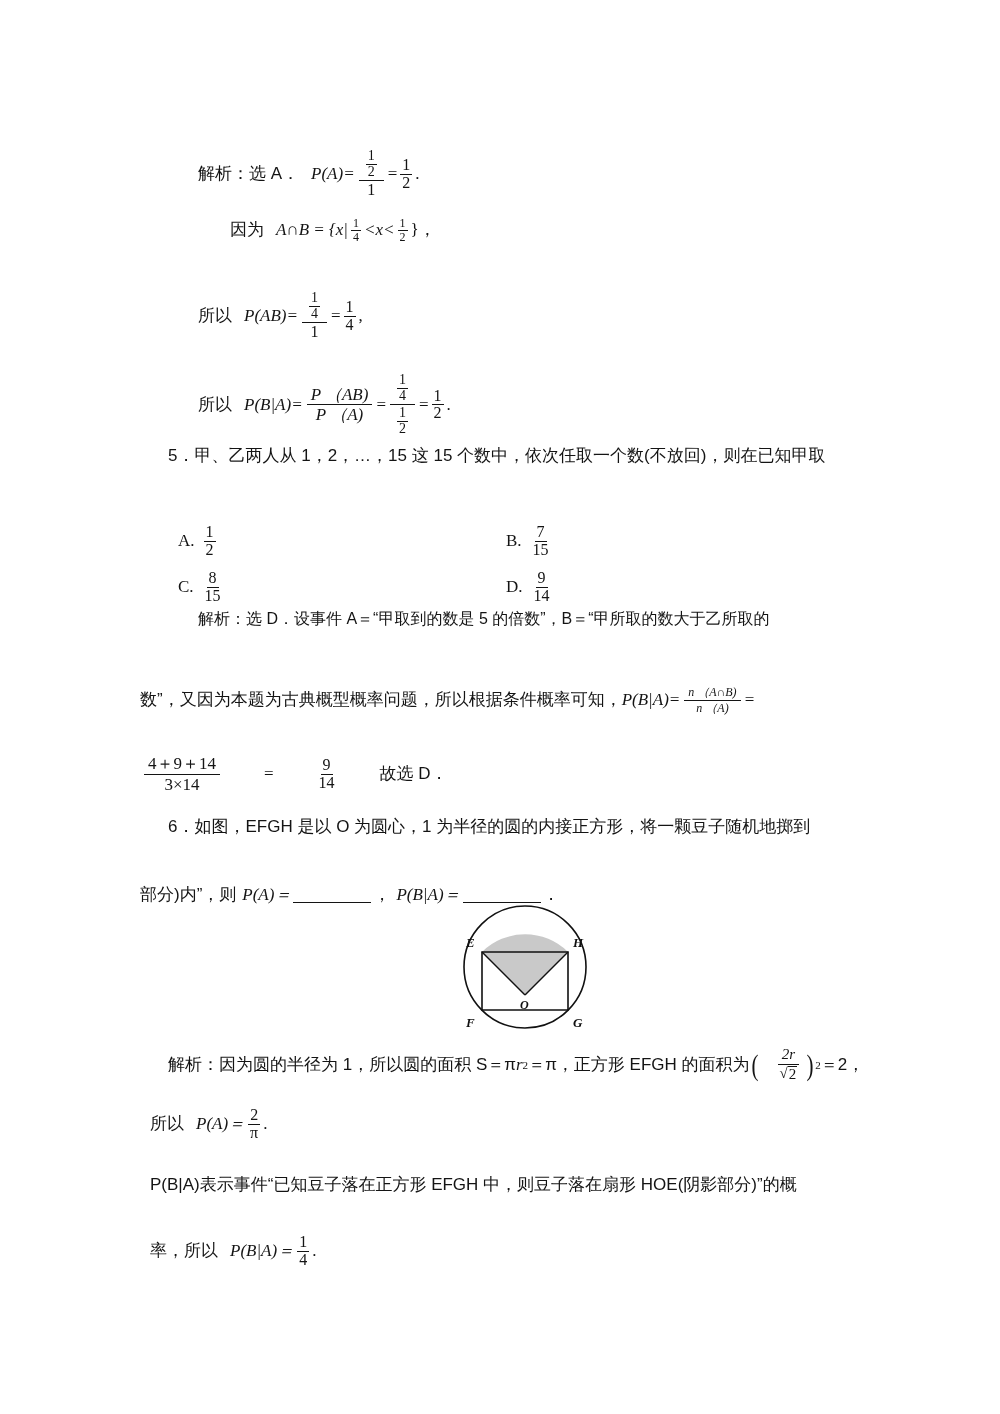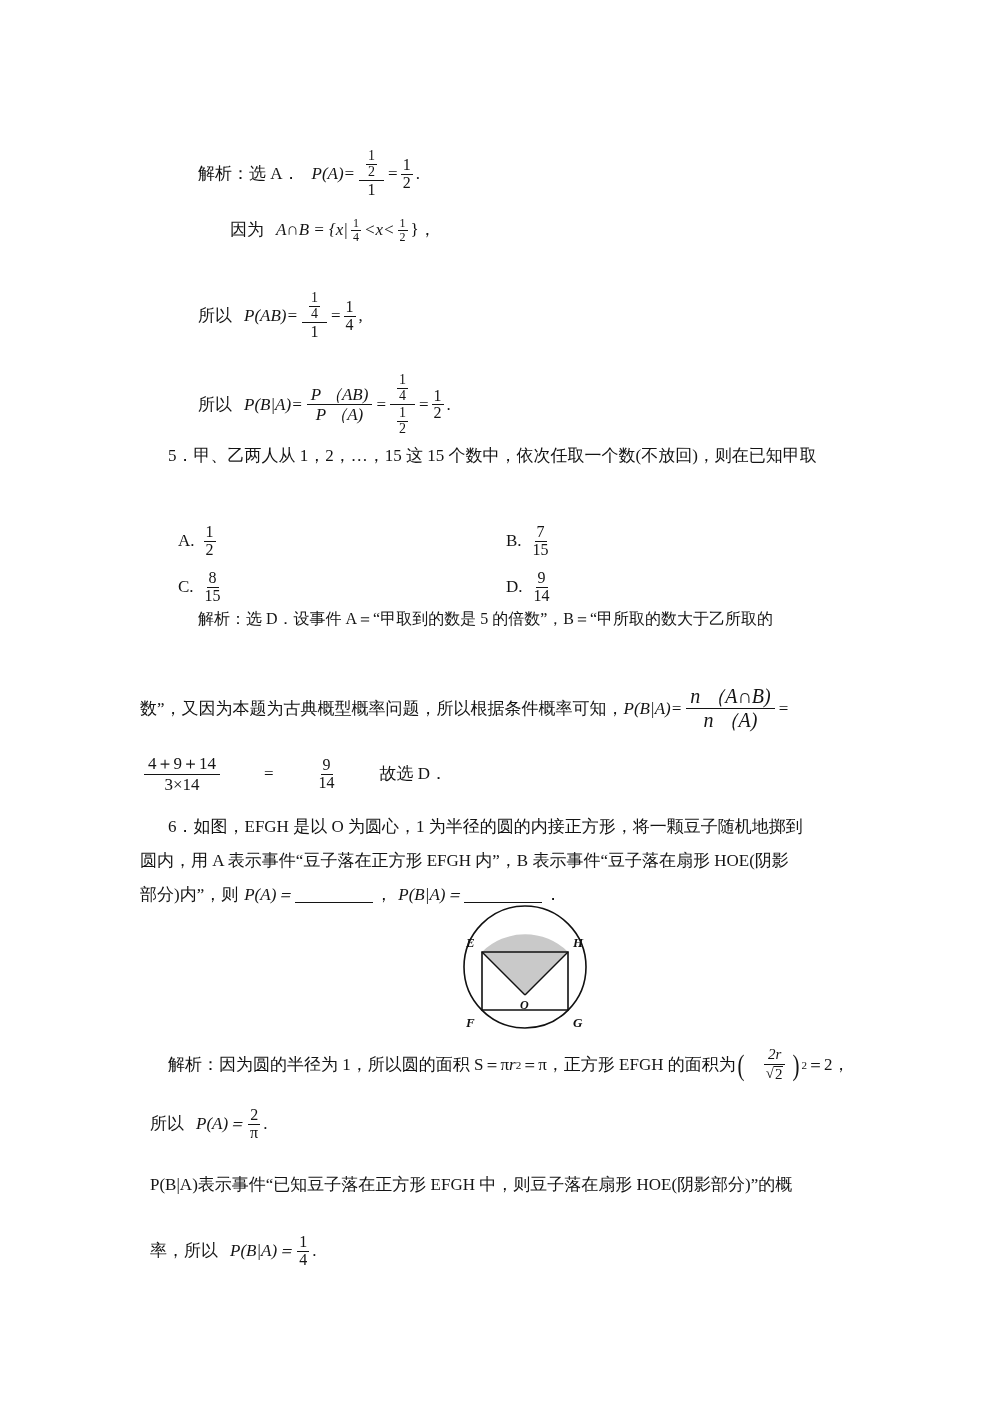--- a/index.html
+++ b/index.html
@@ -14,21 +14,21 @@
     color: #141414;
     position: relative;
     overflow: hidden;
   }
   .page {
     position: absolute;
     left: 0; top: 0;
     width: 1000px;
     height: 1414px;
   }
-  .cn { font-family: Liberation Serif, serif; }
+  .cn { font-family: Liberation Sans, sans-serif; }
   .mi { font-family: "Liberation Serif", "DejaVu Serif", serif; font-style: italic; }
   .mr { font-family: "Liberation Serif", "DejaVu Serif", serif; font-style: normal; }
   .body-line {
     position: absolute;
     font-size: 17px;
     line-height: 30px;
     white-space: nowrap;
     display: flex;
     align-items: center;
   }
@@ -230,21 +230,21 @@
       <span class="num mr">9</span>
       <span class="den mr">14</span>
     </span>
   </div>
 
   <div class="body-line cn" style="left:198px; top:604px; font-size:16px;">解析：选 D．设事件 A＝“甲取到的数是 5 的倍数”，B＝“甲所取的数大于乙所取的</div>
 
   <div class="body-line" style="left:140px; top:685px;">
     <span class="cn">数”，又因为本题为古典概型概率问题，所以根据条件概率可知，</span>
     <span class="mi">P(B|A)=</span>
-    <span class="cfrac" style="font-size:20px;text-align:center;">
+    <span class="cfrac" style="font-size:12px;text-align:center;">
       <span class="num mi">n （A∩B)</span>
       <span class="den mi">n （A)</span>
     </span>
     <span class="mr">=</span>
   </div>
 
   <div class="body-line" style="left:140px; top:754px;gap:40px;">
     <span class="cfrac" style="font-size:17px;">
       <span class="num mr">4＋9＋14</span>
       <span class="den mr">3×14</span>
@@ -254,21 +254,20 @@
       <span class="num mr">9</span>
       <span class="den mr">14</span>
     </span>
     <span class="cn" style="font-size:17px;">故选 D．</span>
   </div>
 
   <div class="body-line cn" style="left:168px; top:812px; font-size:17px;">
     <span>6．</span>
     <span>如图，EFGH 是以 O 为圆心，1 为半径的圆的内接正方形，将一颗豆子随机地掷到</span>
   </div>
-  <div class="body-line cn" style="left:140px; top:846px; font-size:17px;">圆内，用 A 表示事件“豆子落在正方形 EFGH 内”，B 表示事件“豆子落在扇形 HOE(阴影</div>
   <div class="body-line" style="left:140px; top:880px; font-size:17px;">
     <span class="cn">部分)内”，则</span>
     <span class="gap"></span>
     <span class="mi">P(A)＝</span>
     <span class="blankline"></span>
     <span class="cn">，</span>
     <span class="gap"></span>
     <span class="mi">P(B|A)＝</span>
     <span class="blankline"></span>
     <span class="cn">．</span>

